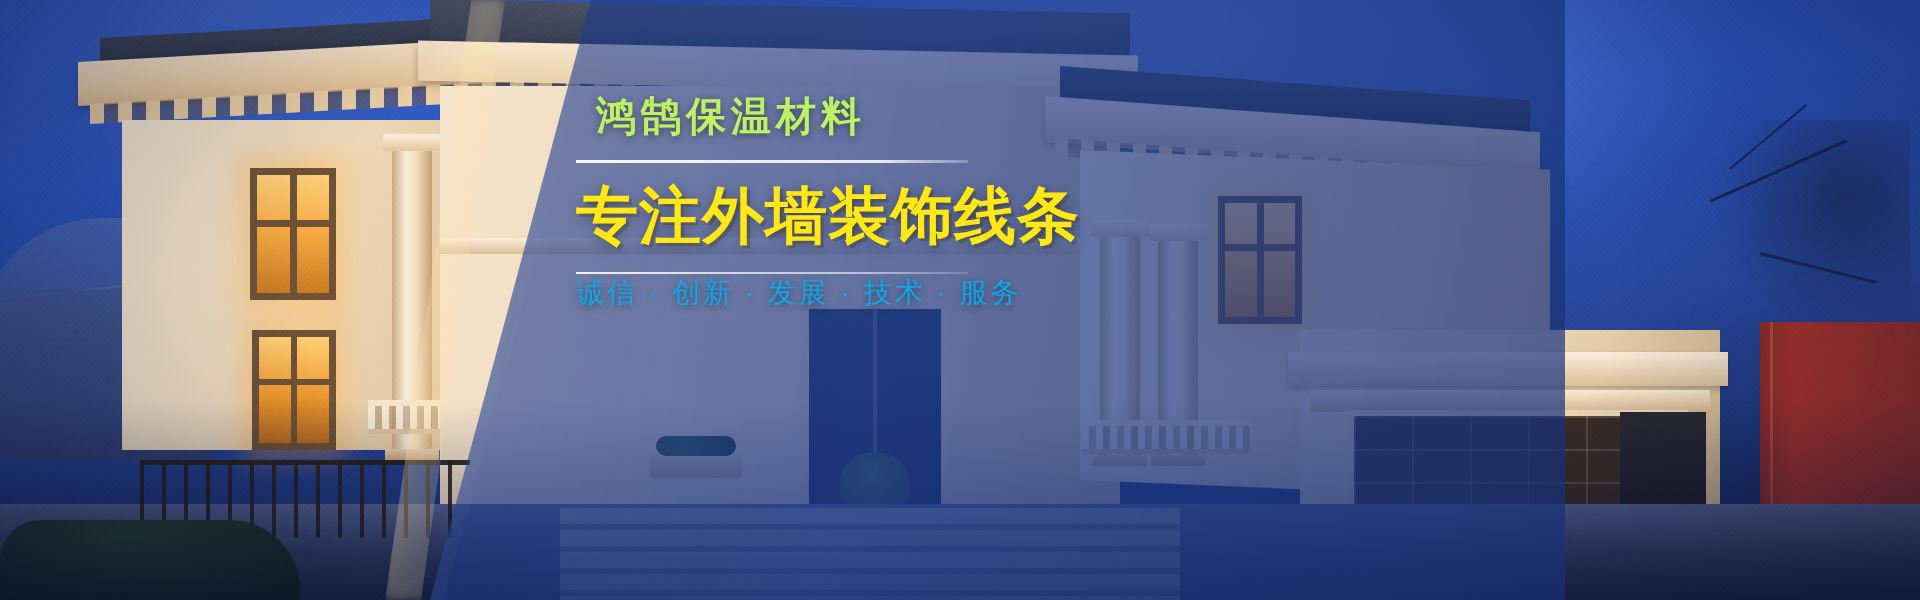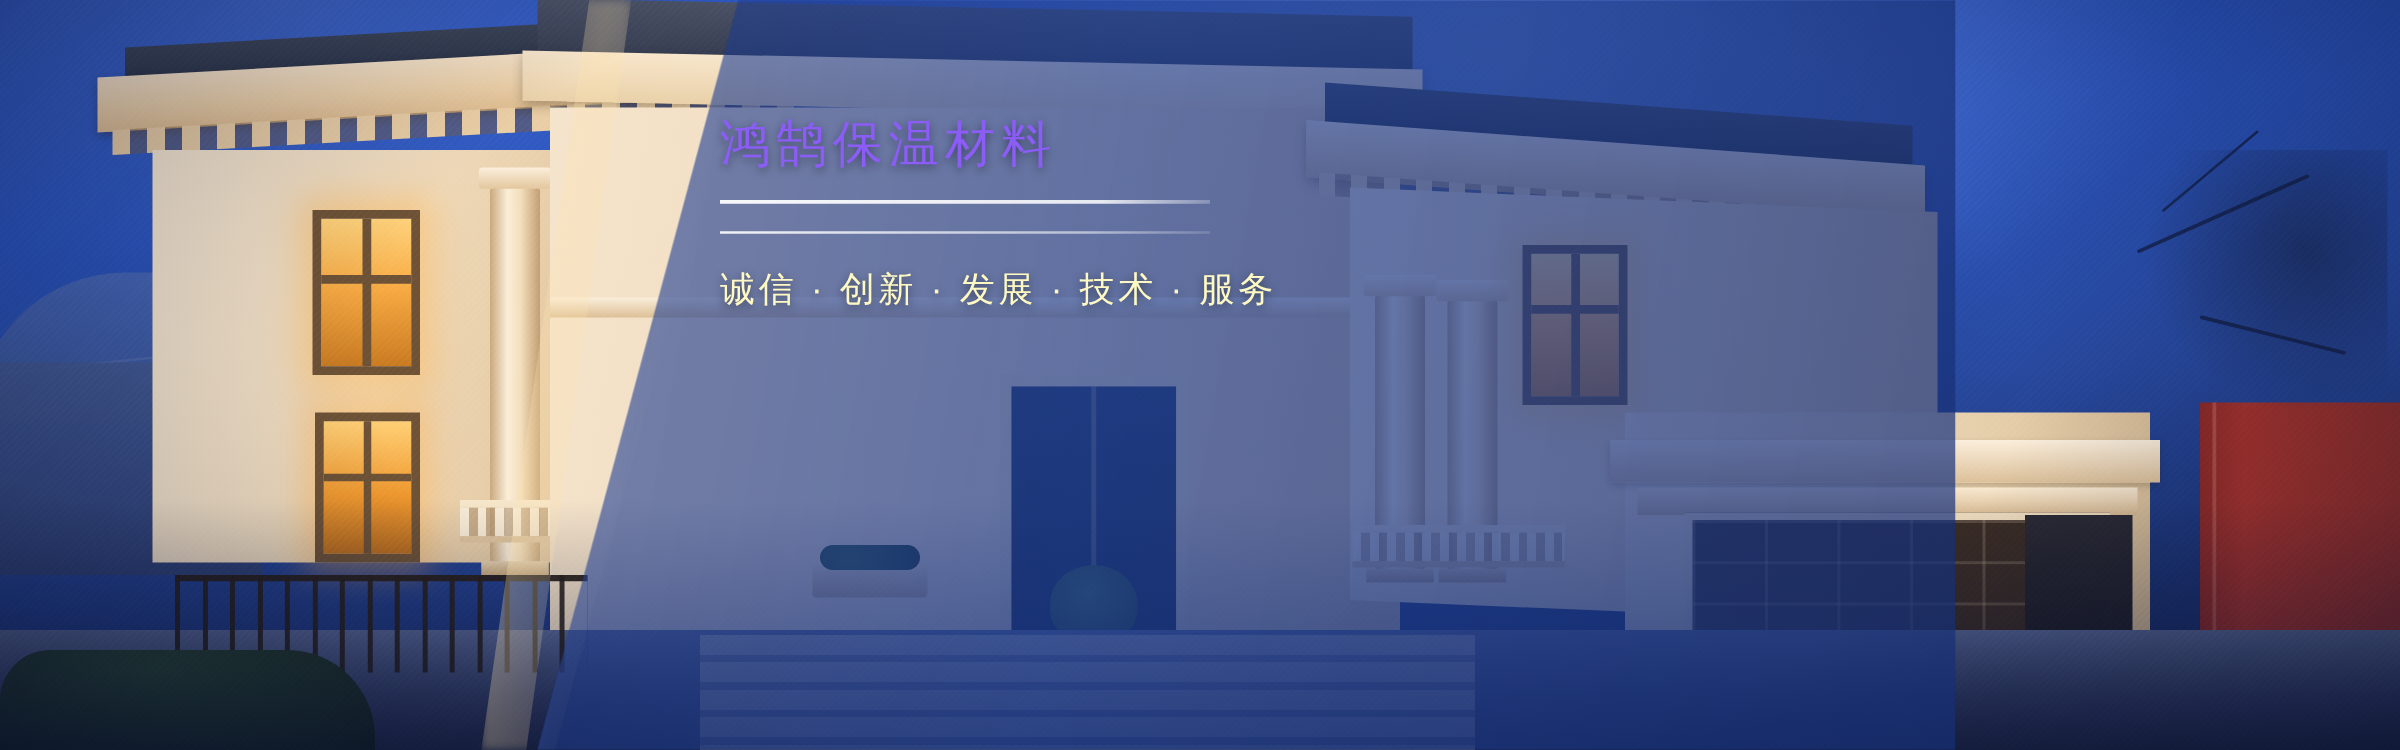--- a/index.html
+++ b/index.html
@@ -335,22 +335,23 @@
     filter:blur(4px);
   }
 
   
   .content {
     position:absolute; left:576px; top:96px; width:1050px;
     z-index:20;
   }
   .brand {
     font-size:40px; line-height:1;
-    color:#8b5cf6; letter-spacing:5px; font-weight:400;
+    color:#bef264; letter-spacing:5px; font-weight:700;
     text-shadow:0 2px 8px rgba(0,0,0,.45);
+    margin-left:20px;
   }
   .divider {
     margin-top:24px;
     width:392px; height:3px;
     background:linear-gradient(90deg, rgba(255,255,255,.95) 0%, rgba(255,255,255,.85) 78%, rgba(255,255,255,.25) 100%);
   }
   .headline {
     margin-top:20px;
     font-size:62px; line-height:1.08;
     font-weight:bold; color:#ffe815;
@@ -358,22 +359,21 @@
     text-shadow:3px 3px 0 rgba(60,45,10,.28), 0 3px 14px rgba(0,0,0,.35);
     white-space:nowrap;
   }
   .headline .l2 { display:block; }
   .subdivider {
     margin-top:22px;
     width:392px; height:2px;
     background:linear-gradient(90deg, rgba(255,255,255,.9) 0%, rgba(255,255,255,.55) 75%, rgba(255,255,255,.15) 100%);
   }
   .tagline {
-    margin-top:26px;
-    font-size:28px; color:#fef9c3; letter-spacing:3px;
+    font-size:28px; color:#0ea5e9; letter-spacing:3px;
     text-shadow:0 2px 8px rgba(0,0,0,.45);
   }
 </style>
 </head>
 <body>
 
 <div id="banner">
 
   <div class="sky"></div>
   <div class="far-wire"></div>
@@ -437,20 +437,21 @@
   <div class="light-beam"></div>
   <div class="panel"></div>
   <div class="panel-edge"></div>
 
   <div class="content">
     <div class="brand">鸿鹄保温材料</div>
 
     <div class="divider"></div>
 
     <div class="headline">
+      <span class="l2">专注外墙装饰线条</span>
     </div>
 
     <div class="subdivider"></div>
 
     <div class="tagline">诚信 · 创新 · 发展 · 技术 · 服务</div>
   </div>
 
 </div>
 
 </body></html>

